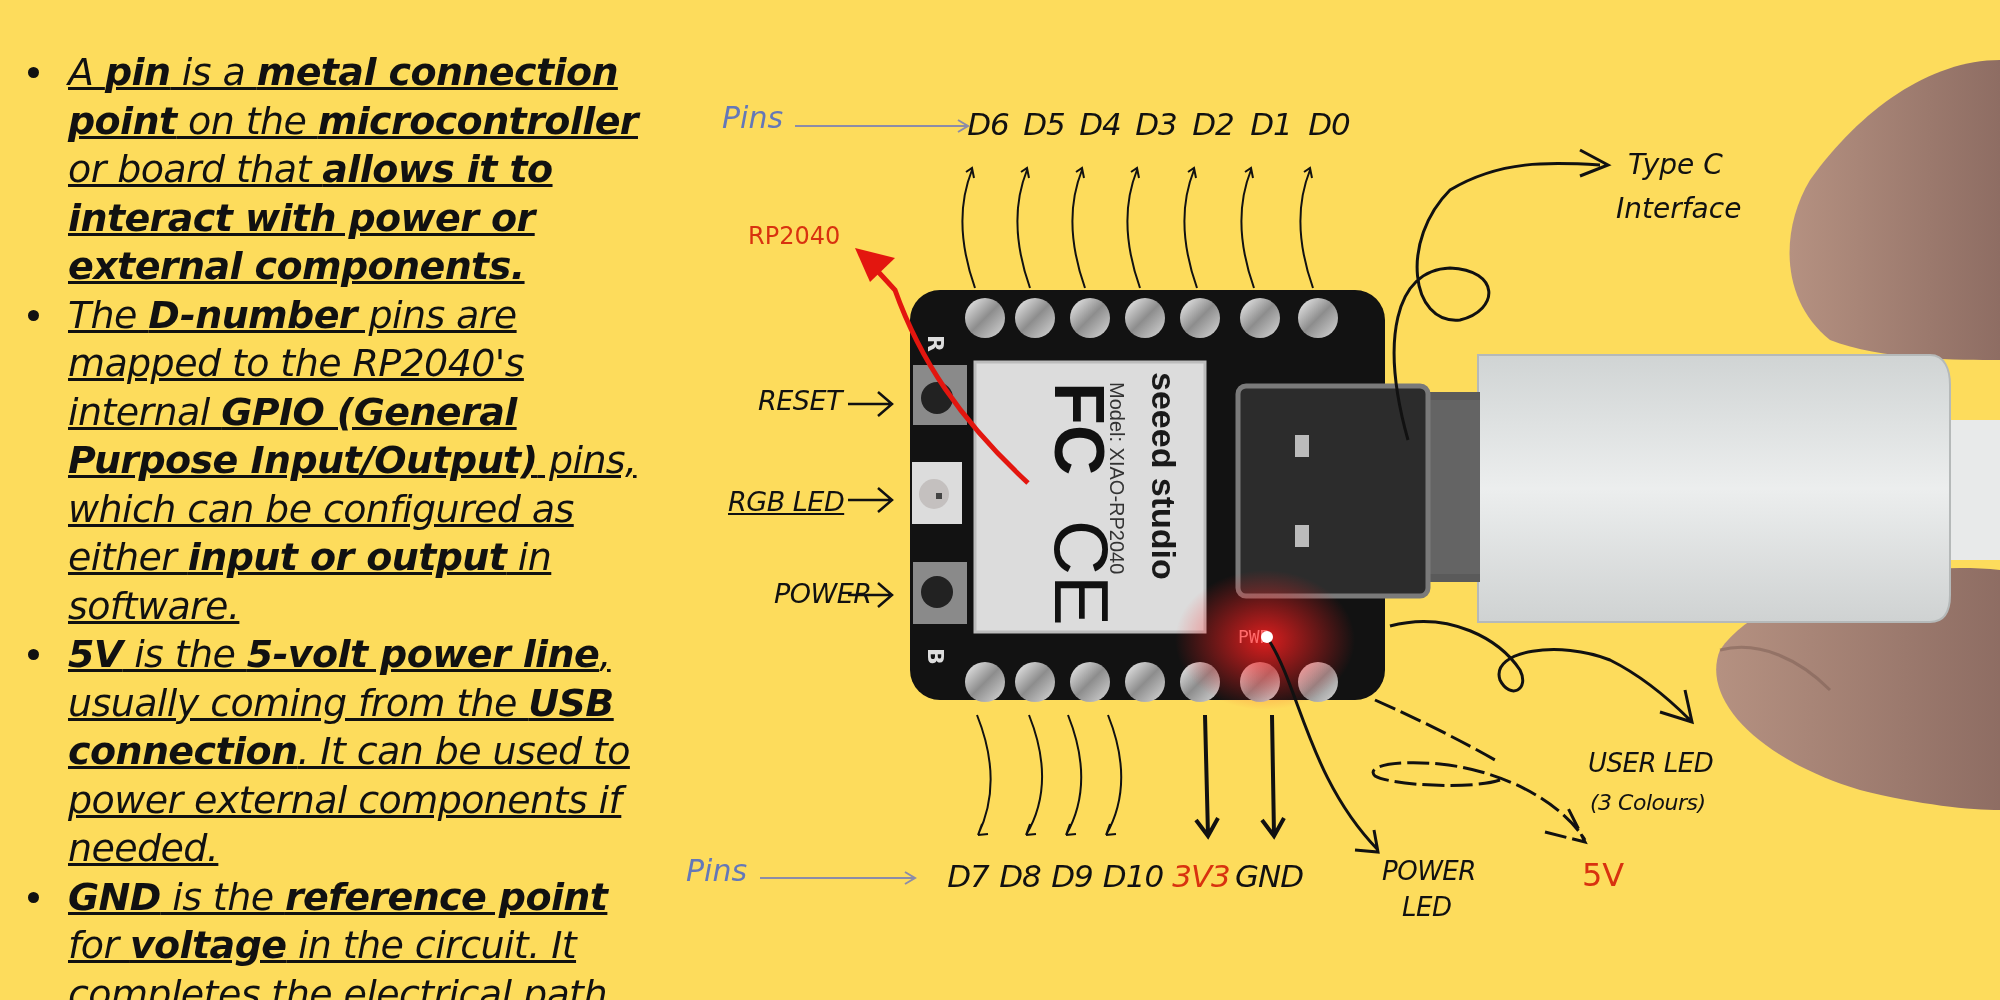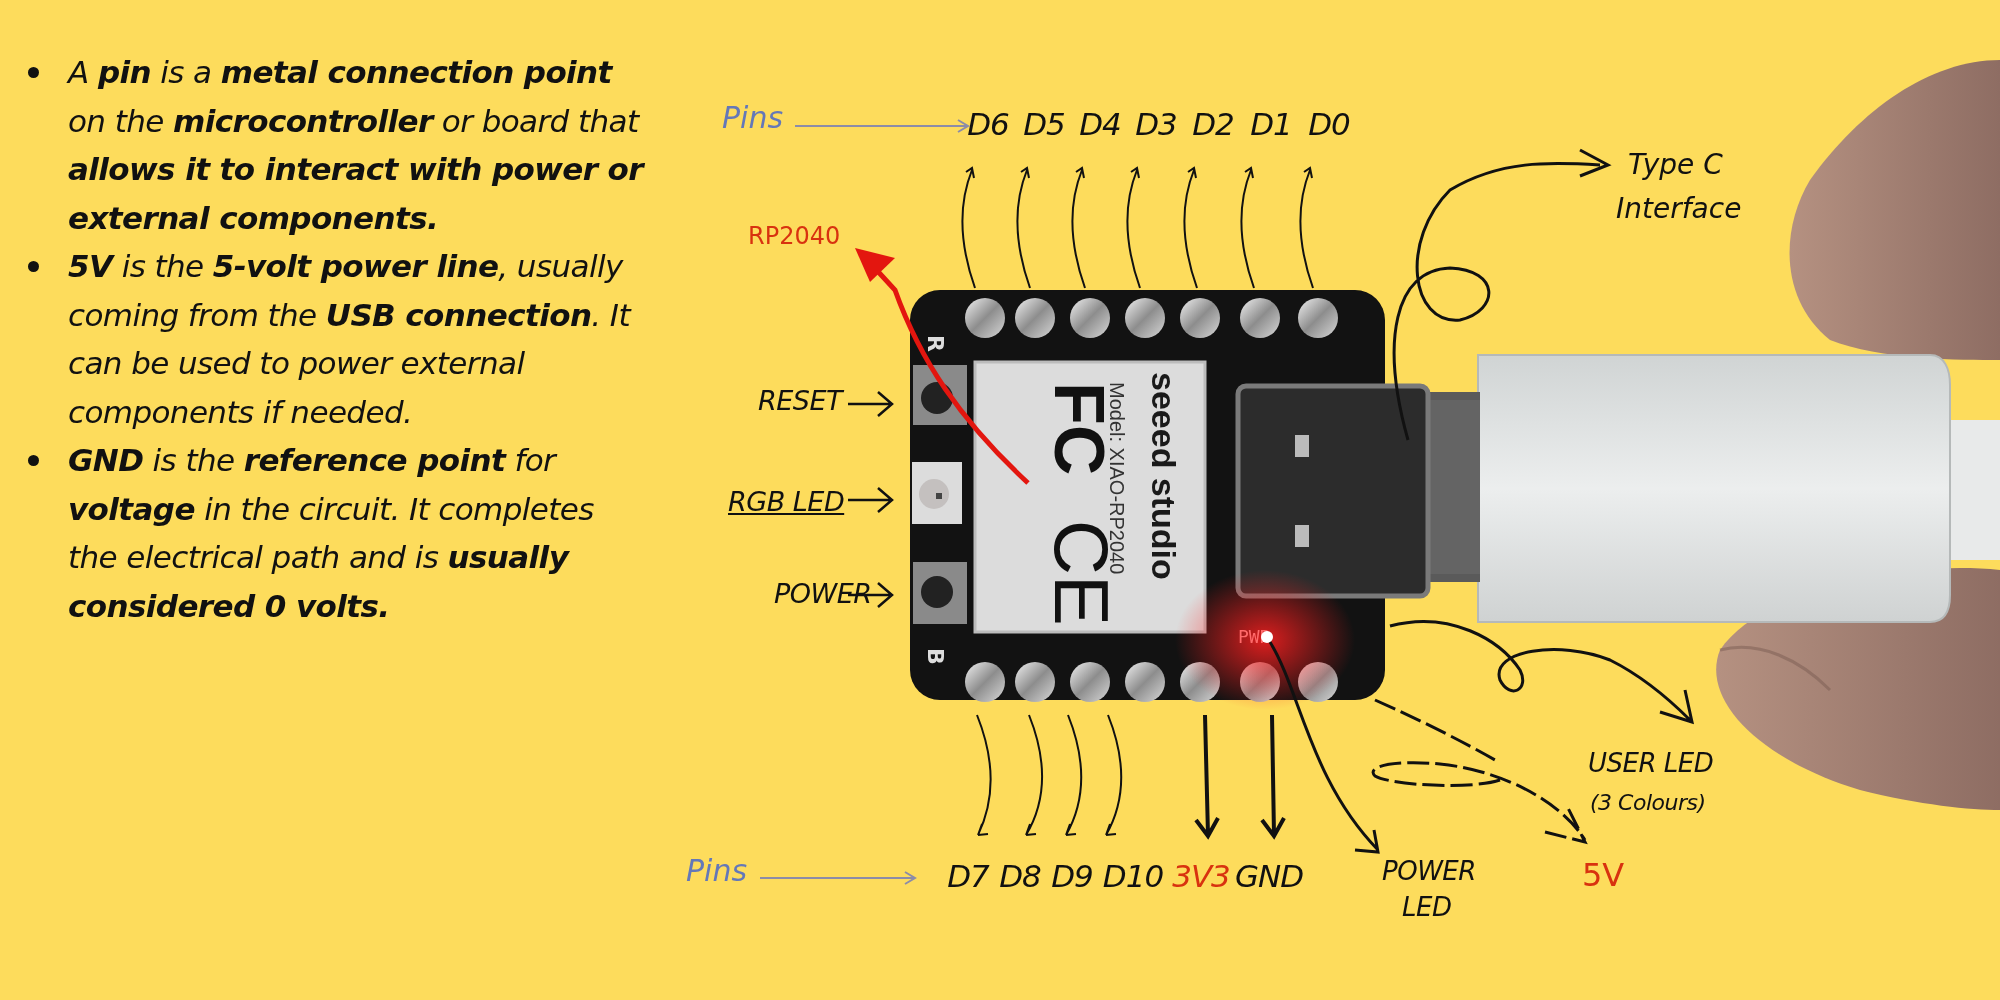--- a/index.html
+++ b/index.html
@@ -11,23 +11,24 @@
       color: #111;
     }
     .hand { font-family: "DejaVu Sans", sans-serif; font-style: italic; }
     
     #explain {
       position: absolute; left: 24px; top: 48px; width: 620px;
       margin: 0; padding: 0; list-style: none;
     }
     #explain li {
       position: relative; padding-left: 44px;
-      font-size: 31px; line-height: 48.5px; font-style: italic;
+      font-size: 38px; line-height: 48.5px; font-style: italic;
       font-family: "DejaVu Sans", sans-serif; letter-spacing: -0.6px;
       font-weight: 300;
+      text-decoration: underline;
     }
     #explain li .bullet {
       position: absolute; left: 4px; top: 19px; width: 11px; height: 11px;
       background: #111; border-radius: 50%;
     }
     #explain b { font-weight: 700; }
     
     .lbl { position: absolute; font-family: "DejaVu Sans", sans-serif; font-size: 30px; color: #111; white-space: nowrap; }
     .lbl.red { color: #d8320f; }
     .lbl.blue { color: #6478b8; }
@@ -35,20 +36,21 @@
     .lbl.caps { font-size: 27px; font-style: italic; letter-spacing: -0.5px; }
     svg#art { position: absolute; left: 0; top: 0; }
     .pinrow { position: absolute; display: flex; gap: 0; }
     .pinrow span { display: inline-block; text-align: center; font-size: 31px; font-family: "DejaVu Sans", sans-serif; letter-spacing: -1px; }
   </style>
 </head>
 <body>
 
 <ul id="explain">
     <li><span class="bullet"></span><span>A </span><b>pin</b><span> is a </span><b>metal connection point</b><span> on the </span><b>microcontroller</b><span> or board that </span><b>allows it to interact with power or external components.</b></li>
+    <li><span class="bullet"></span><span>The </span><b>D-number</b><span> pins are mapped to the RP2040's internal </span><b>GPIO (General Purpose Input/Output)</b><span> pins, which can be configured as either </span><b>input or output</b><span> in software.</span></li>
     <li><span class="bullet"></span><b>5V</b><span> is the </span><b>5-volt power line</b><span>, usually coming from the </span><b>USB connection</b><span>. It can be used to power external components if needed.</span></li>
     <li><span class="bullet"></span><b>GND</b><span> is the </span><b>reference point</b><span> for </span><b>voltage</b><span> in the circuit. It completes the electrical path and is </span><b>usually considered 0 volts.</b></li>
   </ul>
 
 <svg id="art" width="2000" height="1000" viewBox="0 0 2000 1000">
   <defs>
     <radialGradient id="redglow" cx="0.5" cy="0.5" r="0.5">
       <stop offset="0" stop-color="#ff2020" stop-opacity="0.85"></stop>
       <stop offset="1" stop-color="#ff2020" stop-opacity="0"></stop>
     </radialGradient>

